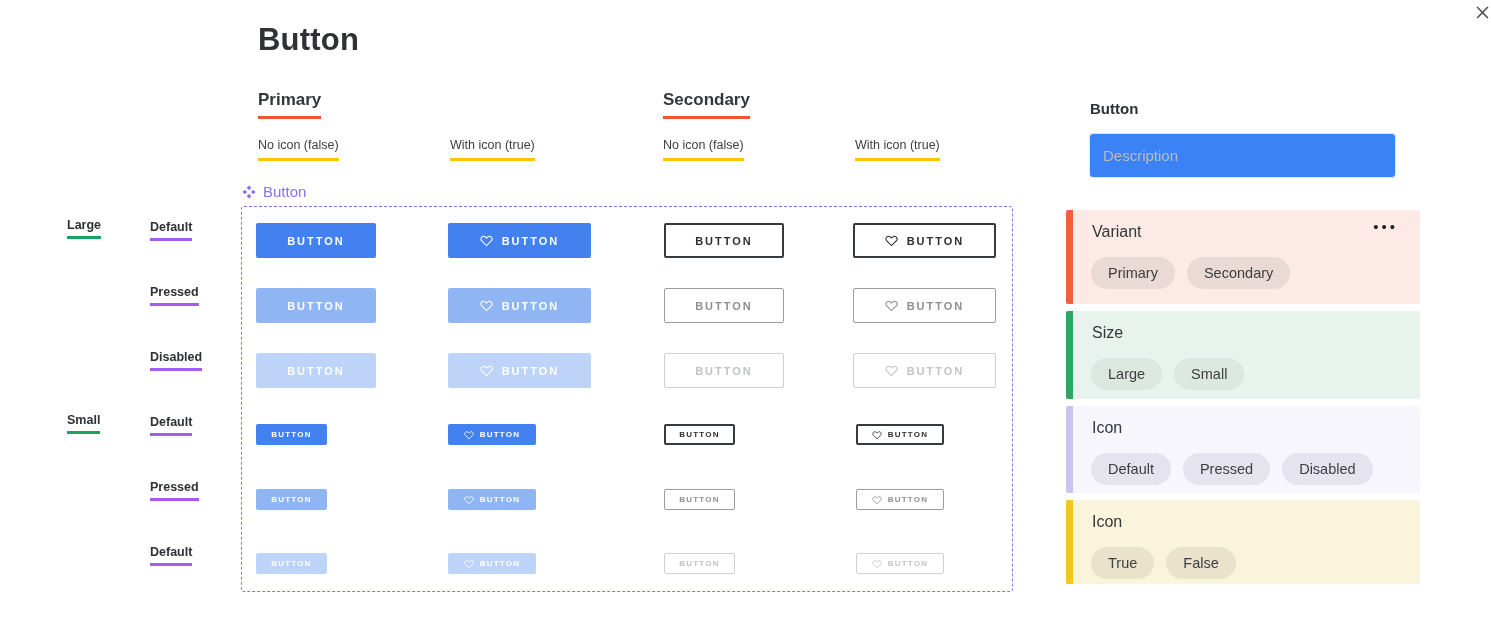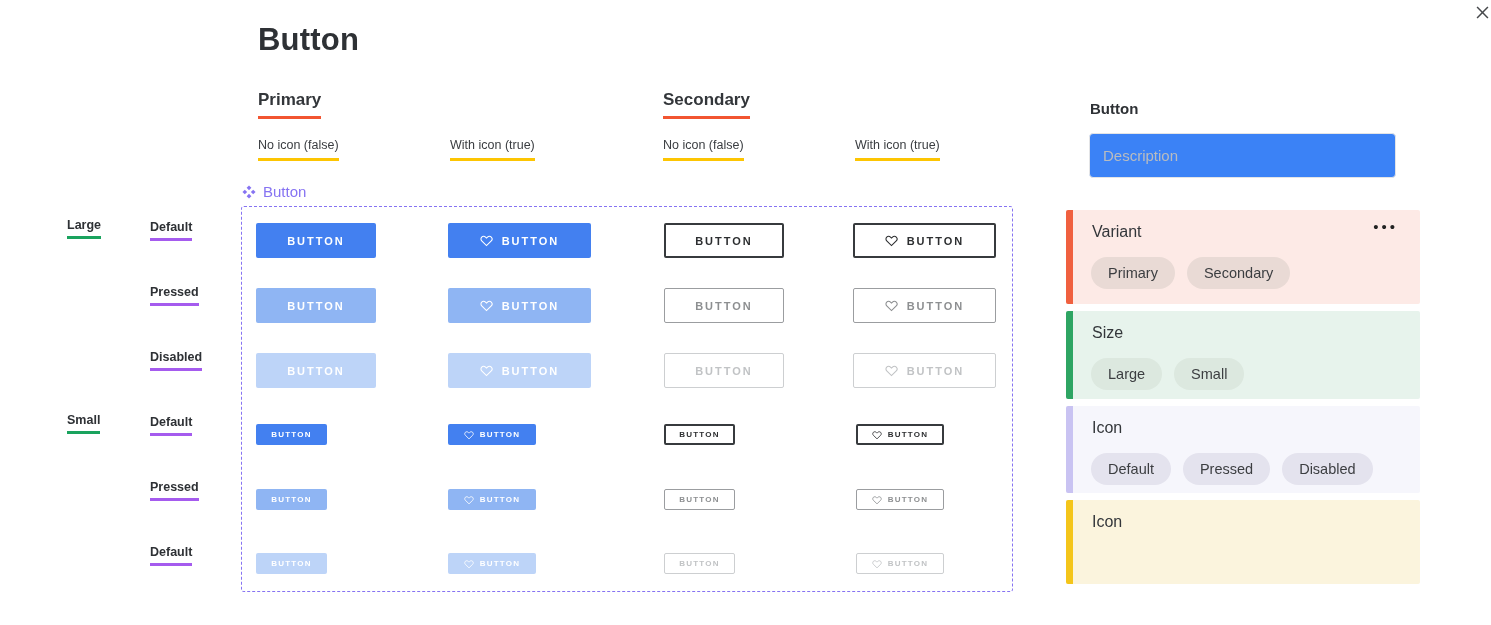--- a/index.html
+++ b/index.html
@@ -251,15 +251,19 @@
     <div class="chips">
       <div class="chip">Default</div>
       <div class="chip">Pressed</div>
       <div class="chip">Disabled</div>
     </div>
   </div>
 
   <div class="prop-card" id="card-icon">
     <div class="prop-bar"></div>
     <div class="prop-title">Icon</div>
+    <div class="chips">
+      <div class="chip">True</div>
+      <div class="chip">False</div>
+    </div>
   </div>
 
 </div>
 
 </body></html>

